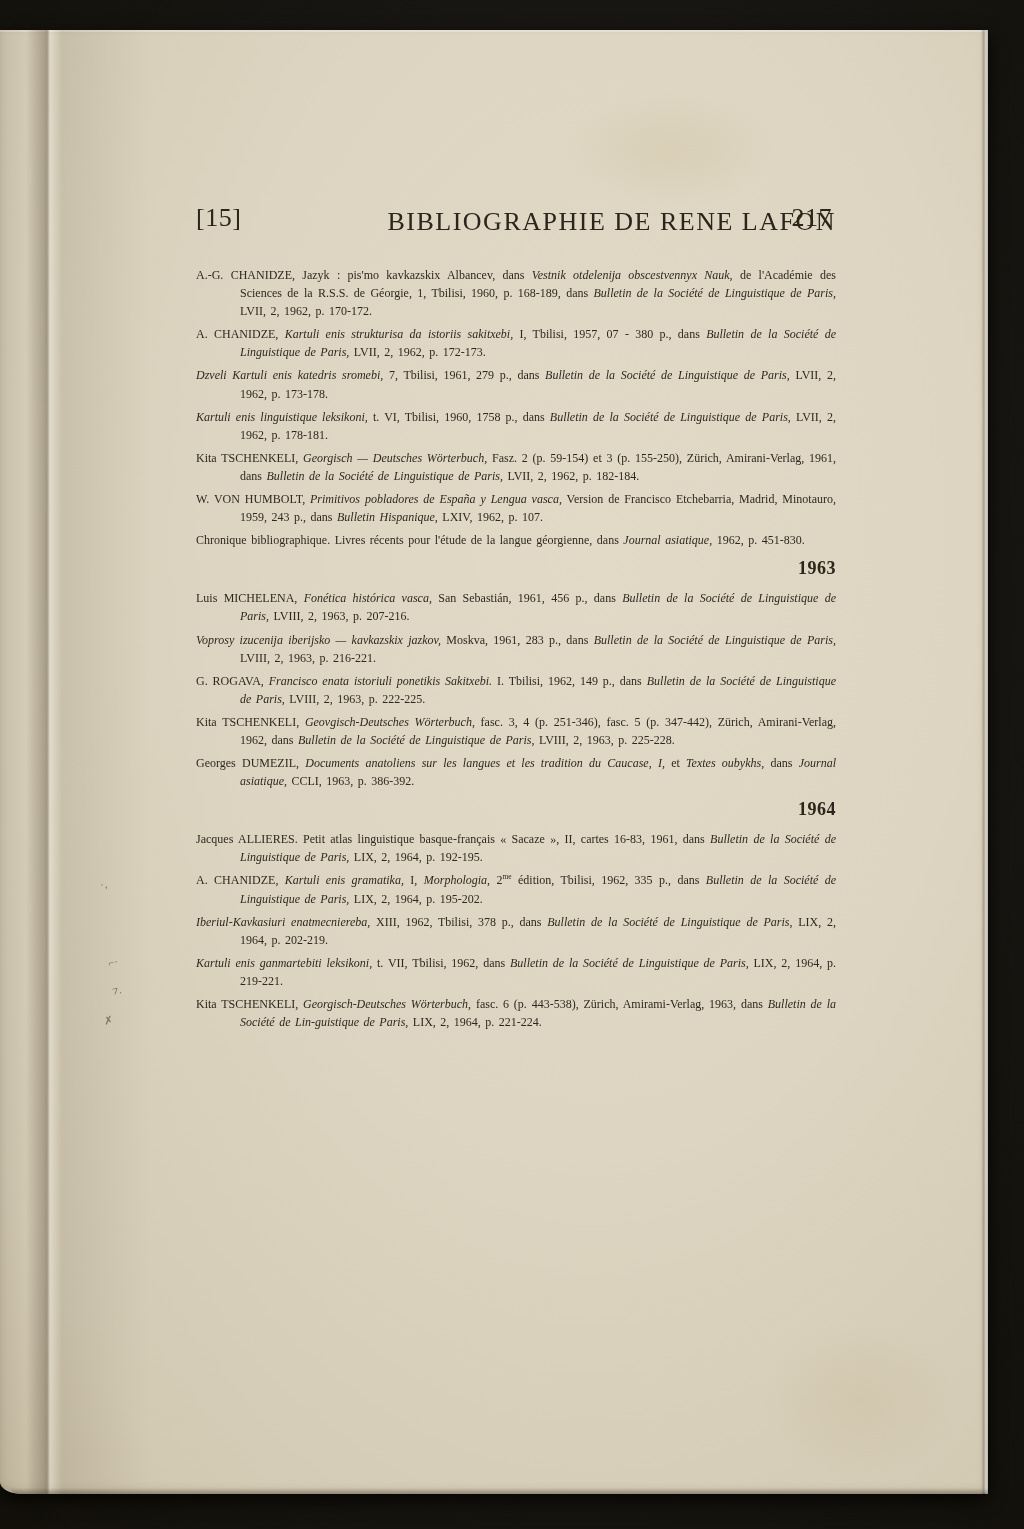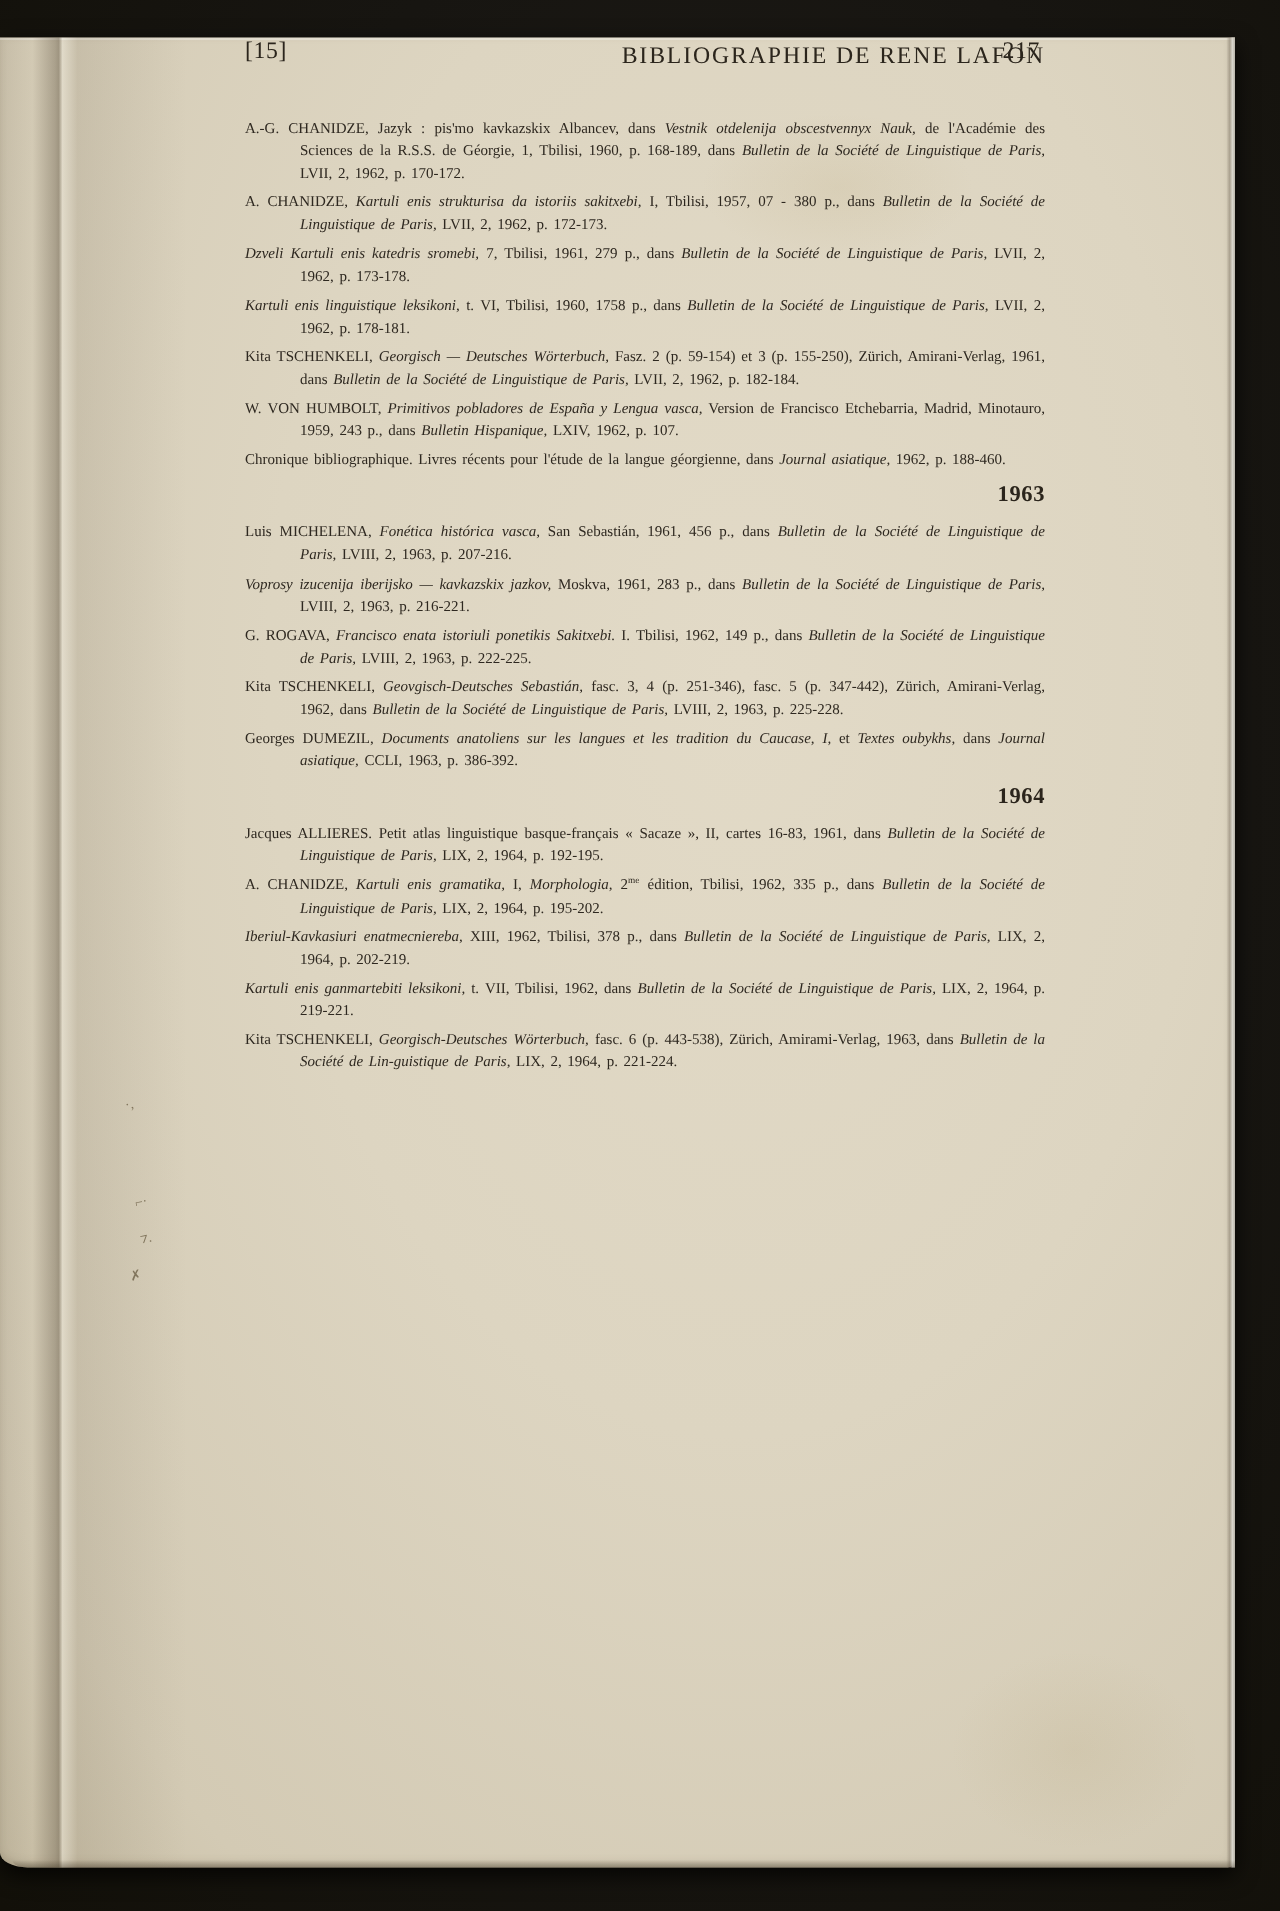--- a/index.html
+++ b/index.html
@@ -49,22 +49,22 @@
             background:radial-gradient(ellipse, rgba(180,160,110,.14), rgba(0,0,0,0) 70%); }
   .stain2 { position:absolute; left:760px; top:1290px; width:200px; height:160px; border-radius:50%;
             background:radial-gradient(ellipse, rgba(170,150,100,.12), rgba(0,0,0,0) 70%); }
   
   .pmark { position:absolute; color:#57492f; opacity:.65; font-size:11px; transform:rotate(-12deg); }
   
   .content {
     position:absolute; left:196px; top:0; width:640px; color:#2e2820;
   }
   .pageheader {
-    position:relative; height:22px;
-    font-size:19px; letter-spacing:.5px; color:#2b251c;
+    position:relative; margin-top:173px; height:22px;
+    font-size:26px; letter-spacing:.5px; color:#2b251c;
   }
   .pageheader .idx { position:absolute; left:0; top:0; }
   .pageheader .ttl { position:absolute; left:0; right:0; top:4px; text-align:right; letter-spacing:1.5px; }
   .pageheader .num { position:absolute; right:4px; top:0; }
   .bib { margin-top:41px; }
   .entry {
     margin:0 0 5px 0; padding-left:44px; text-indent:-44px;
     font-size:12px; line-height:18.1px; text-align:justify;
     color:#2e2820; word-spacing:1.5px;
   }
@@ -96,26 +96,26 @@
       <span class="ttl">BIBLIOGRAPHIE DE RENE LAFON</span>
       <span class="num">217</span>
     </div>
     <div class="bib" id="bibliography">
         <p class="entry"><span>A.-G. CHANIDZE, Jazyk : pis'mo kavkazskix Albancev, dans </span><span class="it">Vestnik otdelenija obscestvennyx Nauk,</span><span> de l'Académie des Sciences de la R.S.S. de Géorgie, 1, Tbilisi, 1960, p. 168-189, dans </span><span class="it">Bulletin de la Société de Linguistique de Paris,</span><span> LVII, 2, 1962, p. 170-172.</span></p>
         <p class="entry"><span>A. CHANIDZE, </span><span class="it">Kartuli enis strukturisa da istoriis sakitxebi,</span><span> I, Tbilisi, 1957, 07 - 380 p., dans </span><span class="it">Bulletin de la Société de Linguistique de Paris,</span><span> LVII, 2, 1962, p. 172-173.</span></p>
         <p class="entry"><span class="it">Dzveli Kartuli enis katedris sromebi,</span><span> 7, Tbilisi, 1961, 279 p., dans </span><span class="it">Bulletin de la Société de Linguistique de Paris,</span><span> LVII, 2, 1962, p. 173-178.</span></p>
         <p class="entry"><span class="it">Kartuli enis linguistique leksikoni,</span><span> t. VI, Tbilisi, 1960, 1758 p., dans </span><span class="it">Bulletin de la Société de Linguistique de Paris,</span><span> LVII, 2, 1962, p. 178-181.</span></p>
         <p class="entry"><span>Kita TSCHENKELI, </span><span class="it">Georgisch — Deutsches Wörterbuch,</span><span> Fasz. 2 (p. 59-154) et 3 (p. 155-250), Zürich, Amirani-Verlag, 1961, dans </span><span class="it">Bulletin de la Société de Linguistique de Paris,</span><span> LVII, 2, 1962, p. 182-184.</span></p>
         <p class="entry"><span>W. VON HUMBOLT, </span><span class="it">Primitivos pobladores de España y Lengua vasca,</span><span> Version de Francisco Etchebarria, Madrid, Minotauro, 1959, 243 p., dans </span><span class="it">Bulletin Hispanique,</span><span> LXIV, 1962, p. 107.</span></p>
-        <p class="entry"><span>Chronique bibliographique. Livres récents pour l'étude de la langue géorgienne, dans </span><span class="it">Journal asiatique,</span><span> 1962, p. 188-460.</span></p>
+        <p class="entry"><span>Chronique bibliographique. Livres récents pour l'étude de la langue géorgienne, dans </span><span class="it">Journal asiatique,</span><span> 1962, p. 451-830.</span></p>
         <div class="year-heading">1963</div>
         <p class="entry"><span>Luis MICHELENA, </span><span class="it">Fonética histórica vasca,</span><span> San Sebastián, 1961, 456 p., dans </span><span class="it">Bulletin de la Société de Linguistique de Paris,</span><span> LVIII, 2, 1963, p. 207-216.</span></p>
         <p class="entry"><span class="it">Voprosy izucenija iberijsko — kavkazskix jazkov,</span><span> Moskva, 1961, 283 p., dans </span><span class="it">Bulletin de la Société de Linguistique de Paris,</span><span> LVIII, 2, 1963, p. 216-221.</span></p>
         <p class="entry"><span>G. ROGAVA, </span><span class="it">Francisco enata istoriuli ponetikis Sakitxebi.</span><span> I. Tbilisi, 1962, 149 p., dans </span><span class="it">Bulletin de la Société de Linguistique de Paris,</span><span> LVIII, 2, 1963, p. 222-225.</span></p>
-        <p class="entry"><span>Kita TSCHENKELI, </span><span class="it">Geovgisch-Deutsches Sebastián,</span><span> fasc. 3, 4 (p. 251-346), fasc. 5 (p. 347-442), Zürich, Amirani-Verlag, 1962, dans </span><span class="it">Bulletin de la Société de Linguistique de Paris,</span><span> LVIII, 2, 1963, p. 225-228.</span></p>
+        <p class="entry"><span>Kita TSCHENKELI, </span><span class="it">Geovgisch-Deutsches Wörterbuch,</span><span> fasc. 3, 4 (p. 251-346), fasc. 5 (p. 347-442), Zürich, Amirani-Verlag, 1962, dans </span><span class="it">Bulletin de la Société de Linguistique de Paris,</span><span> LVIII, 2, 1963, p. 225-228.</span></p>
         <p class="entry"><span>Georges DUMEZIL, </span><span class="it">Documents anatoliens sur les langues et les tradition du Caucase, I,</span><span> et </span><span class="it">Textes oubykhs,</span><span> dans </span><span class="it">Journal asiatique,</span><span> CCLI, 1963, p. 386-392.</span></p>
         <div class="year-heading">1964</div>
         <p class="entry"><span>Jacques ALLIERES. Petit atlas linguistique basque-français « Sacaze », II, cartes 16-83, 1961, dans </span><span class="it">Bulletin de la Société de Linguistique de Paris,</span><span> LIX, 2, 1964, p. 192-195.</span></p>
         <p class="entry"><span>A. CHANIDZE, </span><span class="it">Kartuli enis gramatika,</span><span> I, </span><span class="it">Morphologia,</span><span> 2</span><sup>me</sup><span> édition, Tbilisi, 1962, 335 p., dans </span><span class="it">Bulletin de la Société de Linguistique de Paris,</span><span> LIX, 2, 1964, p. 195-202.</span></p>
         <p class="entry"><span class="it">Iberiul-Kavkasiuri enatmecniereba,</span><span> XIII, 1962, Tbilisi, 378 p., dans </span><span class="it">Bulletin de la Société de Linguistique de Paris,</span><span> LIX, 2, 1964, p. 202-219.</span></p>
         <p class="entry"><span class="it">Kartuli enis ganmartebiti leksikoni,</span><span> t. VII, Tbilisi, 1962, dans </span><span class="it">Bulletin de la Société de Linguistique de Paris,</span><span> LIX, 2, 1964, p. 219-221.</span></p>
         <p class="entry"><span>Kita TSCHENKELI, </span><span class="it">Georgisch-Deutsches Wörterbuch,</span><span> fasc. 6 (p. 443-538), Zürich, Amirami-Verlag, 1963, dans </span><span class="it">Bulletin de la Société de Lin-guistique de Paris,</span><span> LIX, 2, 1964, p. 221-224.</span></p>
       </div>
   </div>
 </div>

